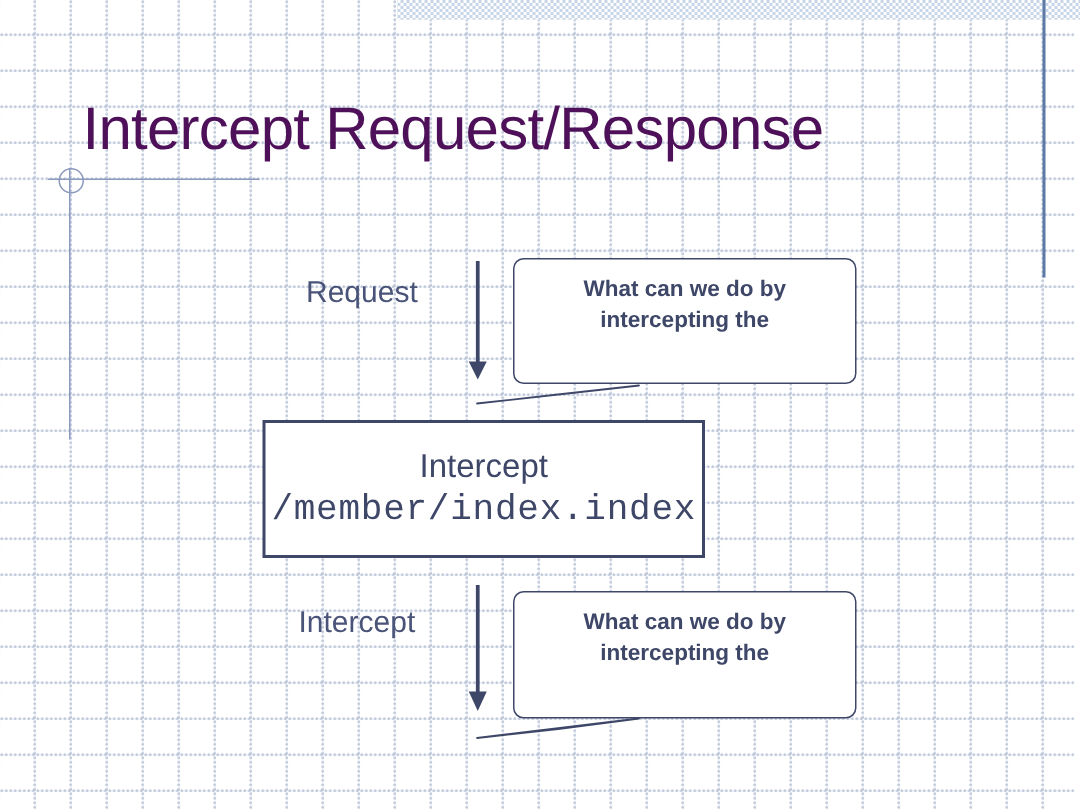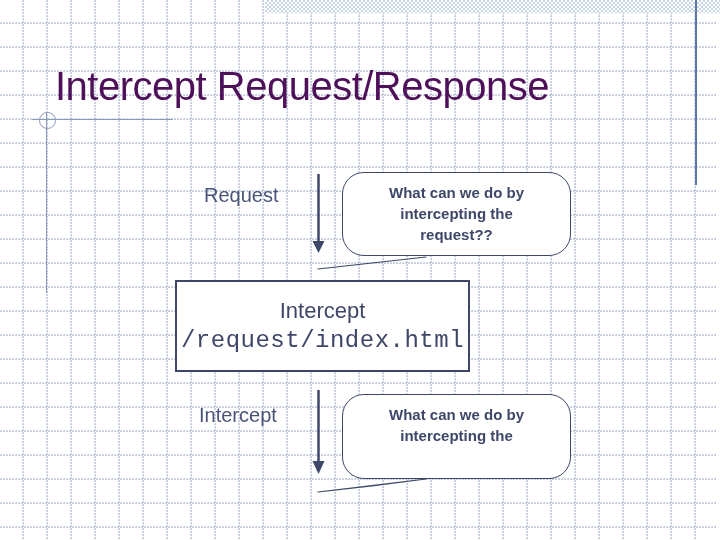--- a/index.html
+++ b/index.html
@@ -38,21 +38,21 @@
     left:39px;top:112px;width:15px;height:15px;
     border:1px solid #8b99bd;border-radius:50%;background:transparent;
   }
   .flow-label{
     font-size:20px;color:#4a5478;white-space:nowrap;
   }
   .label-request{left:204px;top:184px;}
   .label-response{left:199px;top:404px;}
   .callout{
     width:229px;box-sizing:border-box;
-    border:1px solid #3e4768;border-radius:22px;background:#ffffff;
+    border:1px solid #3e4768;border-radius:7px;background:#ffffff;
     text-align:center;color:#3e4768;
     font-size:15px;line-height:21px;font-weight:bold;
     padding-top:9px;
   }
   .callout-request{left:342px;top:172px;height:84px;}
   .callout-response{left:342px;top:394px;height:85px;}
   .controller-box{
     left:175px;top:280px;width:295px;height:92px;box-sizing:border-box;
     border:2px solid #3e4768;background:#ffffff;text-align:center;
   }
@@ -75,26 +75,25 @@
   <h1 class="abs title">Intercept Request/Response</h1>
   <div class="abs rule-h"></div>
   <div class="abs rule-v"></div>
   <div class="abs rule-circle"></div>
 
   <div class="abs flow-label label-request">Request</div>
 
   <div class="abs callout callout-request">
     <div>What can we do by</div>
     <div>intercepting the</div>
-    <div>request??</div>
   </div>
 
   <div class="abs controller-box">
     <div class="controller-name">Intercept</div>
-    <div class="controller-path">/request/index.html</div>
+    <div class="controller-path">/member/index.index</div>
   </div>
 
   <div class="abs flow-label label-response">Intercept</div>
 
   <div class="abs callout callout-response">
     <div>What can we do by</div>
     <div>intercepting the</div>
   </div>
 
   <svg class="abs overlay" viewBox="0 0 720 540" xmlns="http://www.w3.org/2000/svg">

